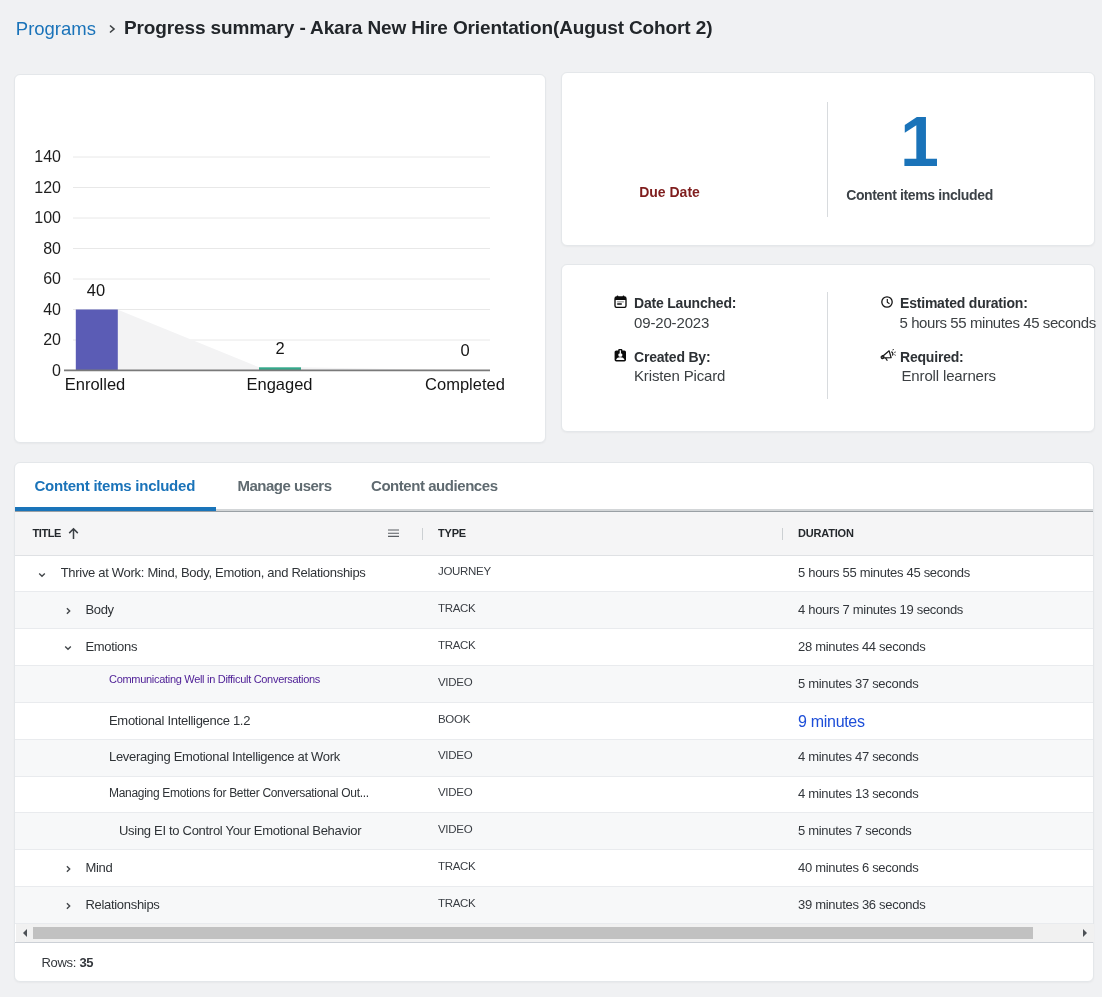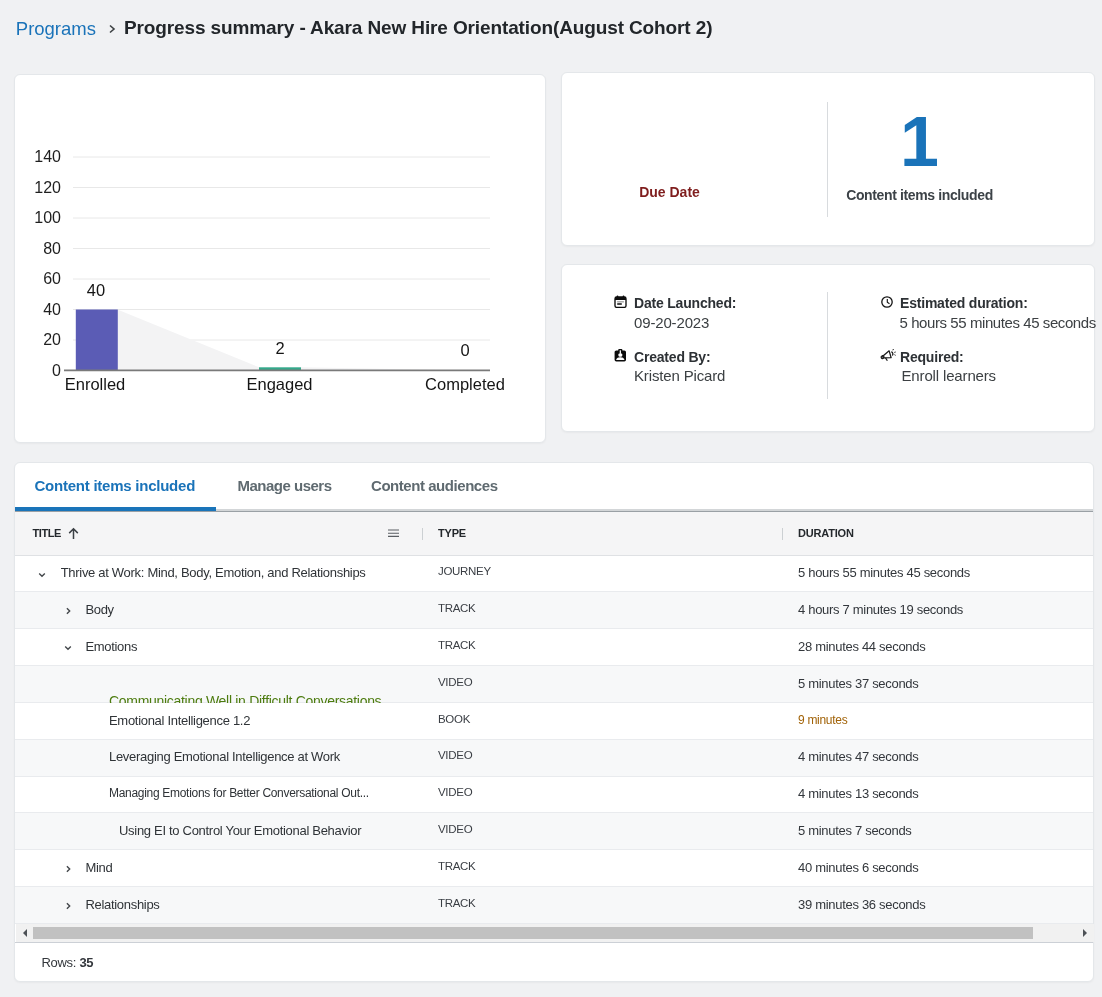--- a/index.html
+++ b/index.html
@@ -151,27 +151,27 @@
   <div class="abs" style="left:423px;top:138.8px;font-size:11.5px;color:#3a3e44;letter-spacing:-0.3px;">TRACK</div>
   <div class="abs" style="left:783px;top:138.8px;font-size:13px;color:#33373c;letter-spacing:-0.3px;white-space:nowrap;">4 hours 7 minutes 19 seconds</div>
   <div class="abs" style="left:0;top:166px;width:1078px;height:36.9px;background:#fff;border-bottom:1px solid #e9ebee;"></div>
   <svg class="abs" style="left:47.7px;top:179.9px;" width="10" height="10" viewBox="0 0 10 10">
         <path d="M2.2 3.4 L5 6.2 L7.8 3.4" stroke="#43474b" stroke-width="1.4" fill="none"></path>
       </svg>
   <div class="abs" style="left:70.4px;top:175.8px;font-size:13px;color:#2f3337;letter-spacing:-0.3px;white-space:nowrap;">Emotions</div>
   <div class="abs" style="left:423px;top:175.8px;font-size:11.5px;color:#3a3e44;letter-spacing:-0.3px;">TRACK</div>
   <div class="abs" style="left:783px;top:175.8px;font-size:13px;color:#33373c;letter-spacing:-0.3px;white-space:nowrap;">28 minutes 44 seconds</div>
   <div class="abs" style="left:0;top:202.9px;width:1078px;height:36.9px;background:#f7f8f9;border-bottom:1px solid #e9ebee;"></div>
-  <div class="abs" style="left:94px;top:230px;font-size:14px;color:#4d7c0f;letter-spacing:-0.3px;white-space:nowrap;">Communicating Well in Difficult Conversations</div>
+  <div class="abs" style="left:94px;top:210px;font-size:11px;color:#4c1d95;letter-spacing:-0.3px;white-space:nowrap;">Communicating Well in Difficult Conversations</div>
   <div class="abs" style="left:423px;top:212.7px;font-size:11.5px;color:#3a3e44;letter-spacing:-0.3px;">VIDEO</div>
   <div class="abs" style="left:783px;top:212.7px;font-size:13px;color:#33373c;letter-spacing:-0.3px;white-space:nowrap;">5 minutes 37 seconds</div>
   <div class="abs" style="left:0;top:239.8px;width:1078px;height:36.9px;background:#fff;border-bottom:1px solid #e9ebee;"></div>
   <div class="abs" style="left:94px;top:249.6px;font-size:13px;color:#2f3337;letter-spacing:-0.3px;white-space:nowrap;">Emotional Intelligence 1.2</div>
   <div class="abs" style="left:423px;top:249.6px;font-size:11.5px;color:#3a3e44;letter-spacing:-0.3px;">BOOK</div>
-  <div class="abs" style="left:783px;top:249.6px;font-size:12px;color:#a16207;letter-spacing:-0.3px;white-space:nowrap;">9 minutes</div>
+  <div class="abs" style="left:783px;top:249.6px;font-size:16px;color:#1d4ed8;letter-spacing:-0.3px;white-space:nowrap;">9 minutes</div>
   <div class="abs" style="left:0;top:276.7px;width:1078px;height:36.9px;background:#f7f8f9;border-bottom:1px solid #e9ebee;"></div>
   <div class="abs" style="left:94px;top:286.4px;font-size:13px;color:#2f3337;letter-spacing:-0.3px;white-space:nowrap;">Leveraging Emotional Intelligence at Work</div>
   <div class="abs" style="left:423px;top:286.4px;font-size:11.5px;color:#3a3e44;letter-spacing:-0.3px;">VIDEO</div>
   <div class="abs" style="left:783px;top:286.4px;font-size:13px;color:#33373c;letter-spacing:-0.3px;white-space:nowrap;">4 minutes 47 seconds</div>
   <div class="abs" style="left:0;top:313.6px;width:1078px;height:36.8px;background:#fff;border-bottom:1px solid #e9ebee;"></div>
   <div class="abs" style="left:94px;top:323.3px;font-size:12px;color:#2f3337;letter-spacing:-0.3px;white-space:nowrap;">Managing Emotions for Better Conversational Out...</div>
   <div class="abs" style="left:423px;top:323.3px;font-size:11.5px;color:#3a3e44;letter-spacing:-0.3px;">VIDEO</div>
   <div class="abs" style="left:783px;top:323.3px;font-size:13px;color:#33373c;letter-spacing:-0.3px;white-space:nowrap;">4 minutes 13 seconds</div>
   <div class="abs" style="left:0;top:350.4px;width:1078px;height:36.9px;background:#f7f8f9;border-bottom:1px solid #e9ebee;"></div>
   <div class="abs" style="left:94px;top:360.1px;font-size:13px;color:#2f3337;letter-spacing:-0.3px;white-space:nowrap;margin-left:10px;">Using EI to Control Your Emotional Behavior</div>

